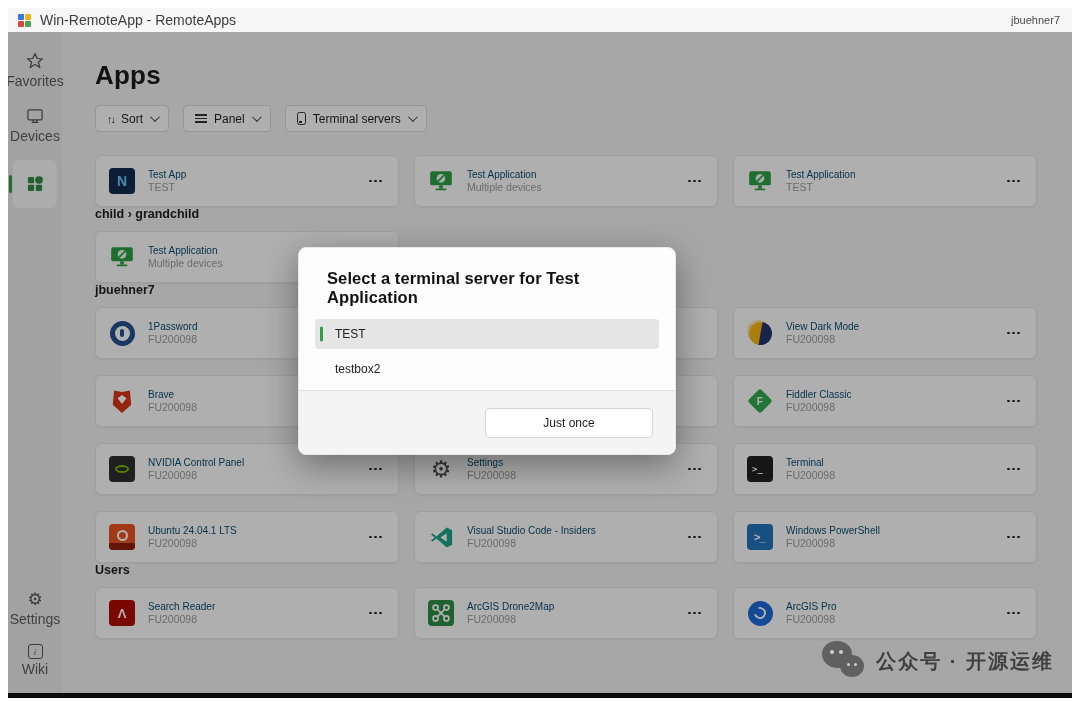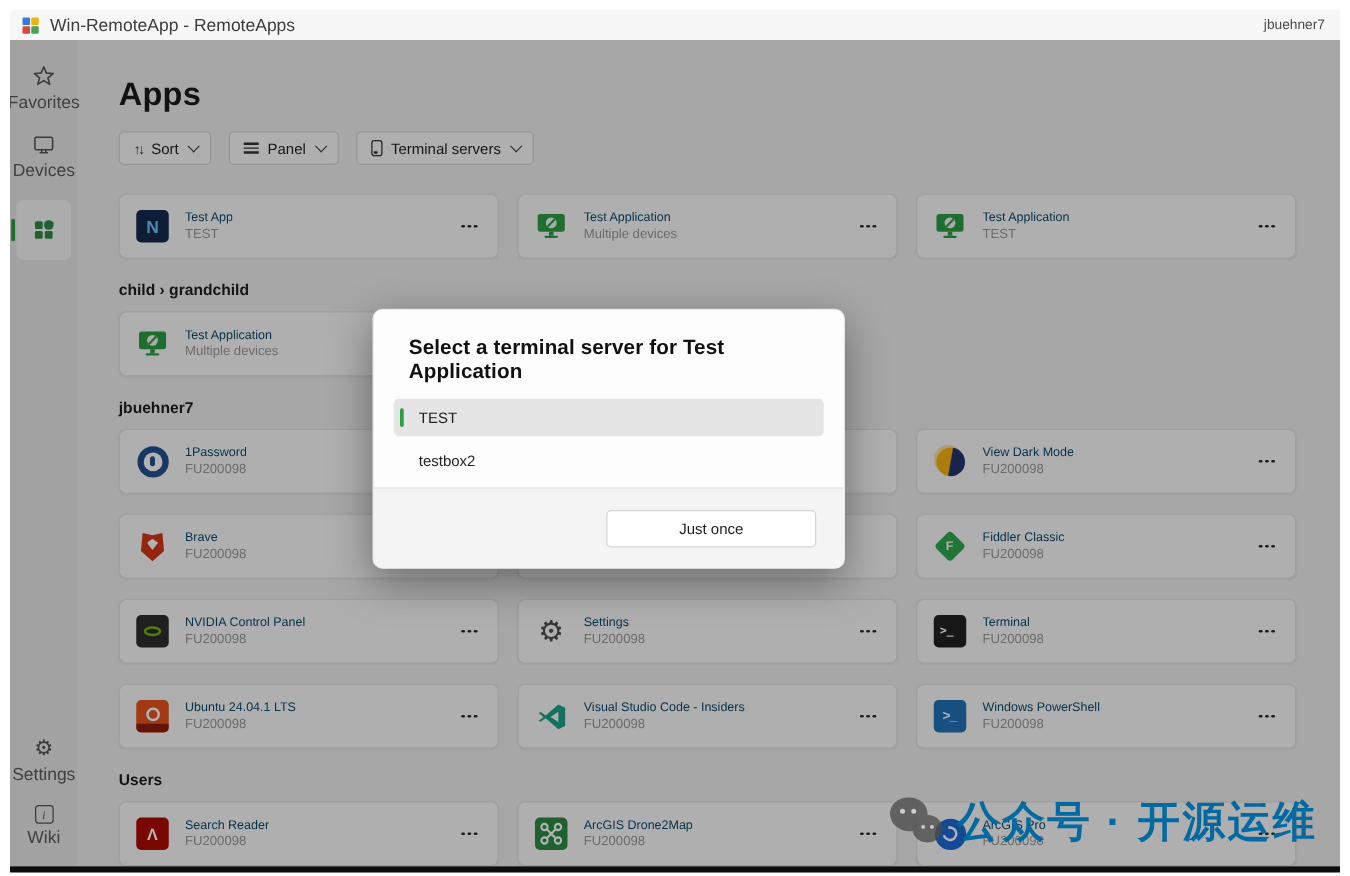--- a/index.html
+++ b/index.html
@@ -39,21 +39,21 @@
   .icon-sort::before { content:"↑↓"; font-size:11px; letter-spacing:-2px; color:#333; }
   .icon-view { display:flex; flex-direction:column; gap:2px; }
   .icon-view i { width:12px; height:1.8px; background:#333; display:block; }
   .icon-server { width:9px; height:13px; border:1.5px solid #333; border-radius:2.5px; position:relative; }
   .icon-server::after { content:""; position:absolute; left:1.5px; bottom:1.5px; width:3px; height:1.5px; background:#333; }
   .chev { width:7px; height:7px; border-right:1.5px solid #444; border-bottom:1.5px solid #444; transform:rotate(45deg) translateY(-2px); }
   .search-box { margin-left:auto; width:285px; height:26px; background:rgba(255,255,255,0.55); border:none; border-bottom:1.5px solid #7e7e7e; font-size:12px; color:#222; padding:0 8px; outline:none; }
   .search-box::placeholder { color:#767676; }
 
   
-  .section { margin-top:18px; }
+  .section { }
   .section-label { font-size:12.5px; font-weight:bold; color:#1d1d1d; margin-bottom:10px; }
   .section.first { margin-top:23px; }
   .grid { display:grid; grid-template-columns:repeat(3,1fr); column-gap:15px; row-gap:16px; }
   .card { height:52px; background:#fbfbfb; border:1px solid #e4e4e4; border-radius:6px; display:flex; align-items:center; padding:0 14px 0 12px; box-shadow:0 1px 2px rgba(0,0,0,0.05); }
   .card-text { margin-left:12px; min-width:0; }
   .card-title { font-size:10px; color:#0c4a6e; white-space:nowrap; overflow:hidden; }
   .card-sub { font-size:10.5px; color:#9a9a9a; margin-top:1px; white-space:nowrap; }
   .more { margin-left:auto; display:flex; gap:2.5px; padding:4px 2px; }
   .more i { width:2.6px; height:2.6px; border-radius:50%; background:#2b2b2b; }
 
@@ -95,21 +95,21 @@
   .dialog-btn { width:168px; height:30px; background:#fefefe; border:1px solid #d5d5d5; border-radius:4px; font-size:12px; color:#1c1c1c; display:flex; align-items:center; justify-content:center; }
 
   
   .watermark { position:absolute; right:18px; bottom:12px; z-index:60; display:flex; align-items:center; gap:8px; }
   .wm-icon { position:relative; width:46px; height:40px; opacity:0.78; }
   .wm-b1 { position:absolute; left:0; top:0; width:30px; height:27px; background:#4d4d4d; border-radius:50% 50% 46% 54%; }
   .wm-b1 i, .wm-b2 i { position:absolute; width:4px; height:4px; border-radius:50%; background:#d9d9d9; top:9px; }
   .wm-b1 i:first-child{left:8px;} .wm-b1 i:last-child{left:17px;}
   .wm-b2 { position:absolute; left:18px; top:14px; width:24px; height:22px; background:#4d4d4d; border-radius:50%; }
   .wm-b2 i { width:3px; height:3px; top:8px; } .wm-b2 i:first-child{left:7px;} .wm-b2 i:last-child{left:14px;}
-  .wm-text { font-size:34px; color:#0369a1; font-weight:600; letter-spacing:2px; }
+  .wm-text { font-size:20px; color:#404040; font-weight:600; letter-spacing:2px; }
 </style>
 </head>
 <body>
 
 <div class="frame">
 
   <div class="titlebar">
     <div class="app-logo">
         <i></i>
         <i></i>

